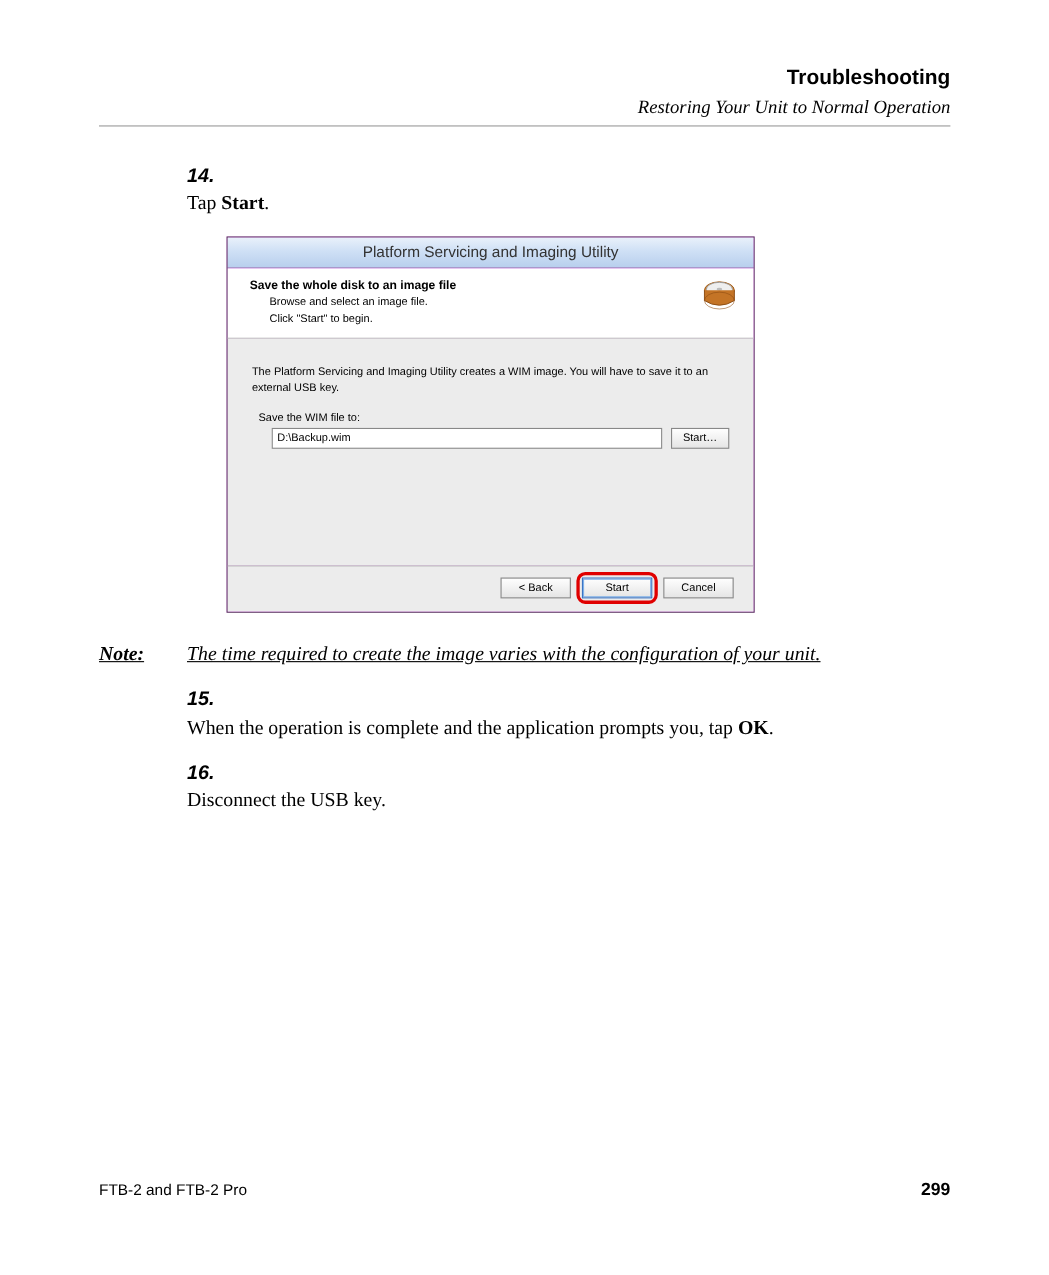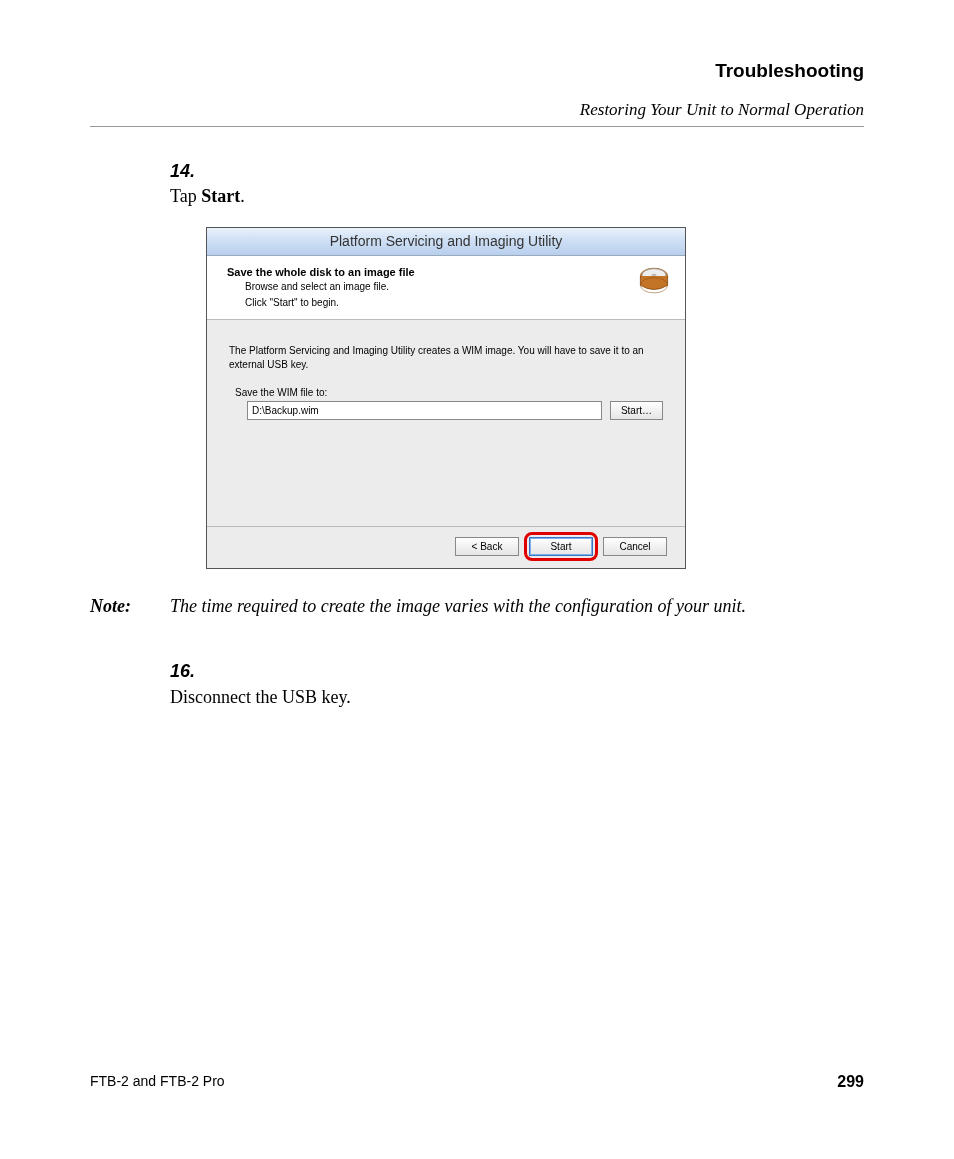--- a/index.html
+++ b/index.html
@@ -23,21 +23,21 @@
     margin-bottom: 4px;
   }
   .header-title {
     font-weight: bold;
     font-size: 19px;
     font-family: Arial, sans-serif;
   }
   .header-subtitle {
     font-style: italic;
     font-size: 17px;
-    margin-top: 18px;
+    margin-top: 6px;
   }
   .header-rule {
     border: none;
     border-top: 1px solid #999;
     margin: 6px 0 32px 0;
   }
   .steps {
     margin-left: 80px;
   }
   .step {
@@ -50,23 +50,24 @@
   .step-num {
     font-weight: bold;
     font-style: italic;
     width: 34px;
     flex-shrink: 0;
     font-family: Arial, sans-serif;
   }
   .step-text { flex: 1; }
   .note-block {
     display: flex;
-    margin: 24px 0 40px 0;
+    margin: 24px 0 16px 0;
     font-size: 18px;
     line-height: 1.45;
+    text-decoration: underline;
   }
   .note-label {
     font-weight: bold;
     font-style: italic;
     width: 80px;
     flex-shrink: 0;
   }
   .note-text {
     font-style: italic;
     flex: 1;
@@ -242,20 +243,26 @@
     </div>
   </div>
 
   <div class="note-block">
     <div class="note-label">Note:</div>
     <div class="note-text">The time required to create the image varies with the configuration of your unit.</div>
   </div>
 
   <div class="steps">
     <div class="step">
+      <div class="step-num">15.</div>
+      <div class="step-text">
+        <span>When the operation is complete and the application prompts you, tap </span><b>OK</b><span>.</span>
+      </div>
+    </div>
+    <div class="step">
       <div class="step-num">16.</div>
       <div class="step-text">Disconnect the USB key.</div>
     </div>
   </div>
 
   <div class="footer">
     <div class="footer-left">FTB-2 and FTB-2 Pro</div>
     <div class="footer-right">299</div>
   </div>
 

